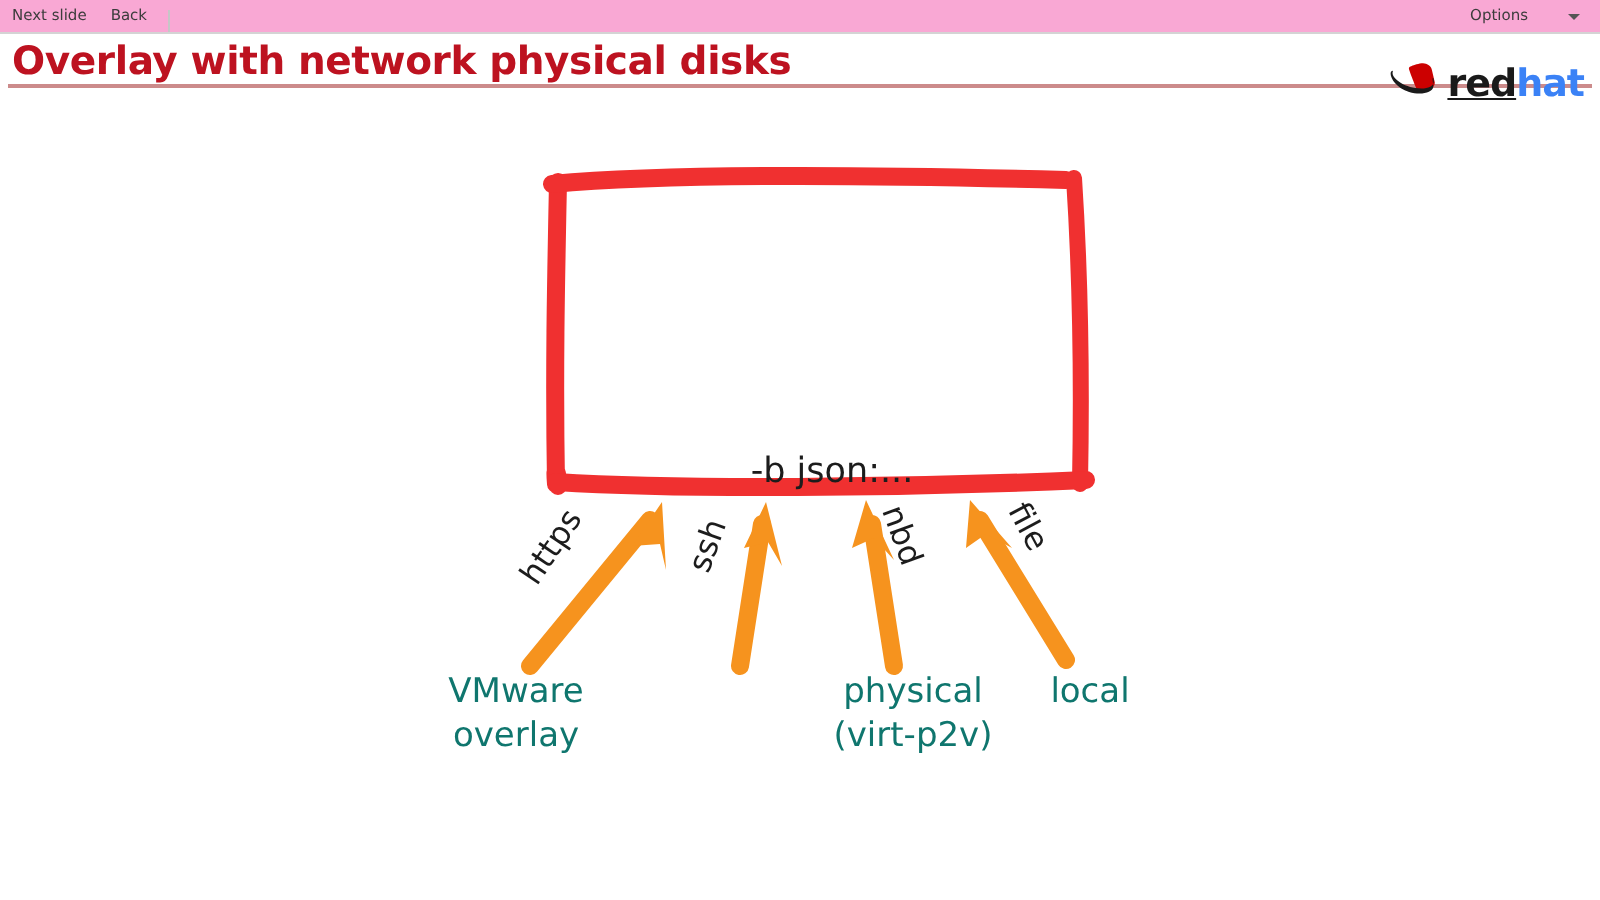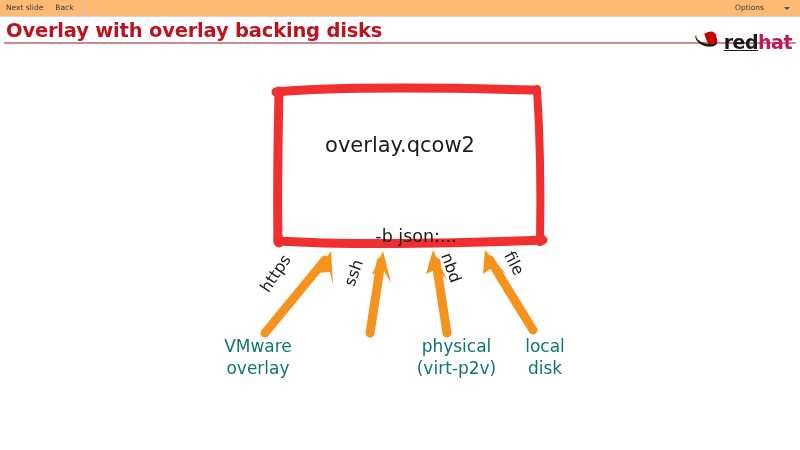--- a/index.html
+++ b/index.html
@@ -14,21 +14,21 @@
     overflow: hidden;
     position: relative;
   }
 
   
   #toolbar {
     position: absolute;
     left: 0; top: 0;
     width: 800px;
     height: 17px;
-    background: #fdba74;
+    background: #f9a8d4;
     border-bottom: 1px solid #d4d4d4;
     box-sizing: border-box;
     display: flex;
     align-items: flex-end;
     font-size: 7.5px;
     color: #3c3c3c;
   }
   .tb-btn {
     padding: 0 6px;
     line-height: 16px;
@@ -91,21 +91,21 @@
     align-items: center;
     gap: 3px;
   }
   #redhat-wordmark {
     font-size: 19px;
     font-weight: bold;
     letter-spacing: -0.5px;
     line-height: 1;
   }
   #redhat-wordmark .rh-red { color: #1a1a1a; text-decoration: underline; }
-  #redhat-wordmark .rh-gray { color: #be185d; }
+  #redhat-wordmark .rh-gray { color: #3b82f6; }
 
   
   #slide-canvas {
     position: absolute;
     left: 0; top: 45px;
     width: 800px;
     height: 405px;
   }
   #diagram-svg {
     position: absolute;
@@ -166,21 +166,21 @@
   <div class="tb-btn">Back</div>
   <div class="tb-sep"></div>
   <div class="tb-spacer"></div>
   <div class="tb-btn" id="options-btn">
     <span>Options</span>
     <span class="caret"></span>
   </div>
 </div>
 
 <div id="slide-header">
-  <div id="page-title">Overlay with overlay backing disks</div>
+  <div id="page-title">Overlay with network physical disks</div>
   <div id="title-rule"></div>
 
   <div id="redhat-logo">
     <span>
       <svg width="26" height="20" viewBox="0 0 52 40" xmlns="http://www.w3.org/2000/svg">
         <path d="M33.5 23.5c4.6 0 11.3-1 11.3-6.4 0-.4 0-.8-.1-1.2l-2.8-11.9c-.6-2.7-1.2-3.9-5.9-6.2C32.3-4 24.2-1 21.8-.1c-2.2.9-2.9 1.2-2.9 2.5 0 1.8 7.9 21.1 7.9 21.1z" fill="#cc0000" transform="translate(0,6)"></path>
         <path d="M44.8 17.1c.6 3 .6 3.3.6 3.7 0 5.1-5.8 8-13.4 8C14.7 28.8.6 18.7.6 12c0-.9.2-1.8.5-2.6C-5.4 9.7.2 26.8 18.6 32.5c12.9 4 25.3.6 26.2-5.1.2-1.2-.4-5.9-.8-9.3z" fill="#1a1a1a" transform="translate(2,2) scale(0.92)"></path>
       </svg>
     </span>
     <span id="redhat-wordmark">
@@ -218,34 +218,32 @@
         <path d="M433,205 L426,229 L437,224 L447,235 Z" fill="#f6931e"></path>
       </g>
 
       <g>
         <path d="M533,285 L490,215" fill="none" stroke="#f6931e" stroke-width="9" stroke-linecap="round"></path>
         <path d="M485,205 L483,229 L493,222 L506,229 Z" fill="#f6931e"></path>
       </g>
     </g>
   </svg>
 
-  <div class="dlabel" id="overlay-filename-label">overlay.qcow2</div>
   <div class="dlabel" id="backing-option-label">-b json:...</div>
 
   <div class="proto-label" id="proto-label-https">https</div>
   <div class="proto-label" id="proto-label-ssh">ssh</div>
   <div class="proto-label" id="proto-label-nbd">nbd</div>
   <div class="proto-label" id="proto-label-file">file</div>
 
   <div class="source-label" id="source-label-vmware">
     <div>VMware</div>
     <div>overlay</div>
   </div>
   <div class="source-label" id="source-label-physical">
     <div>physical</div>
     <div>(virt-p2v)</div>
   </div>
   <div class="source-label" id="source-label-local">
     <div>local</div>
-    <div>disk</div>
   </div>
 
 </div>
 
 </body></html>

